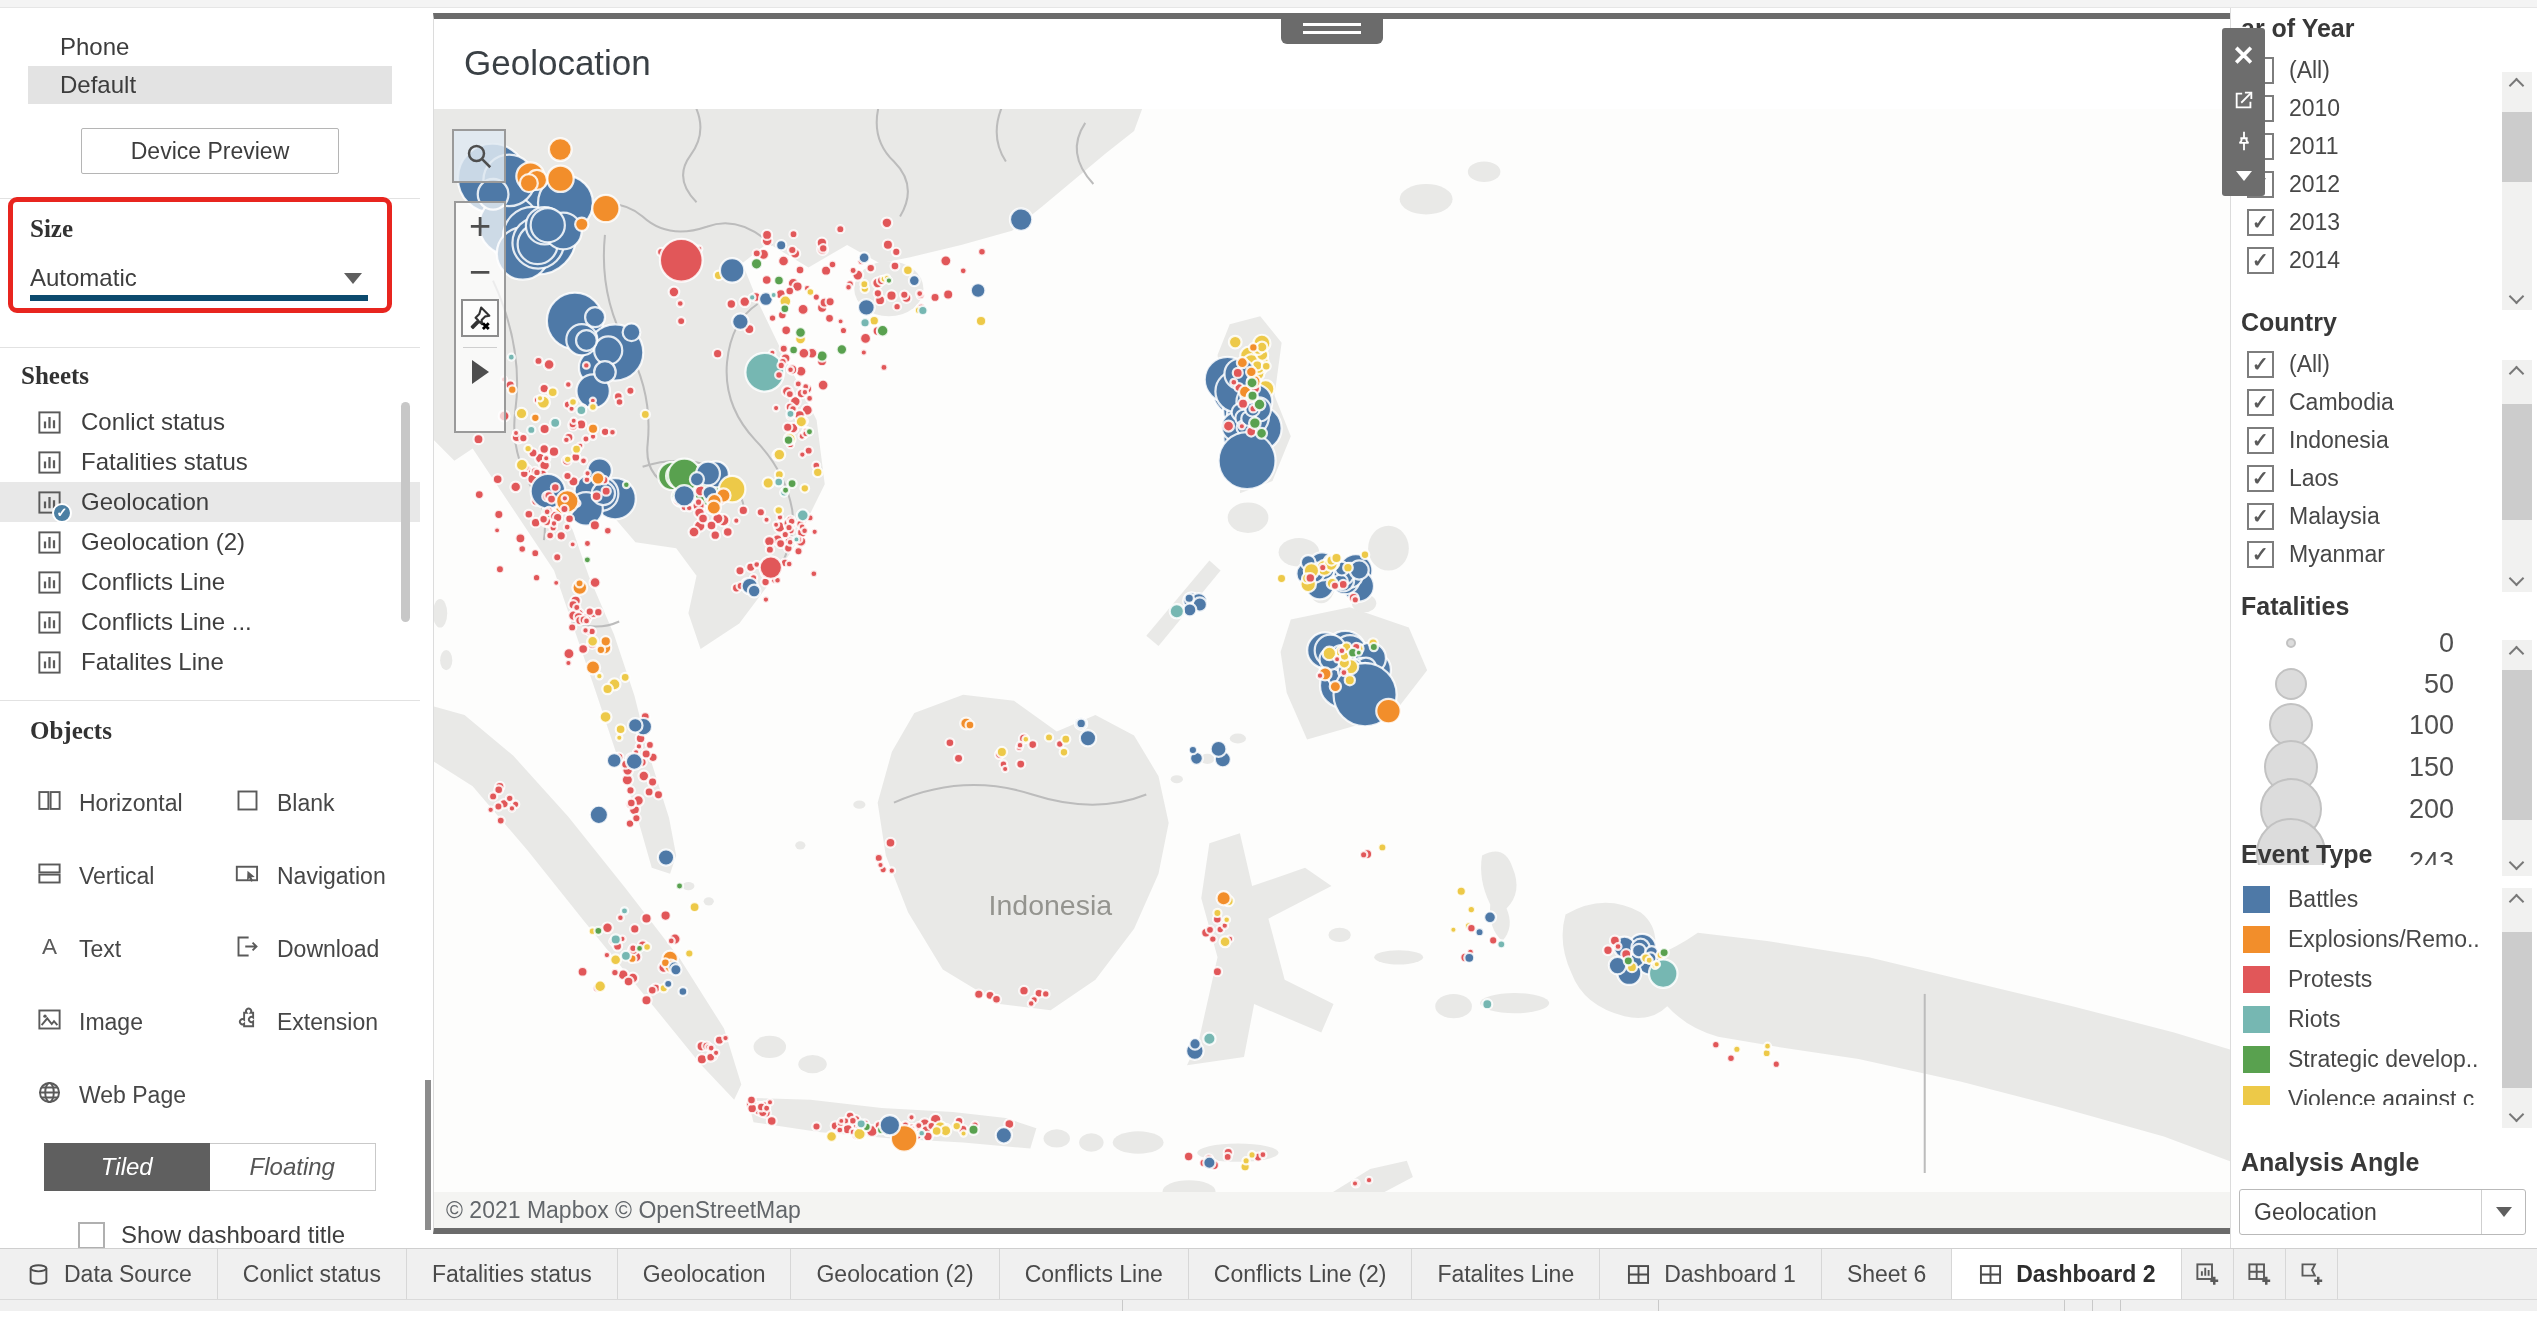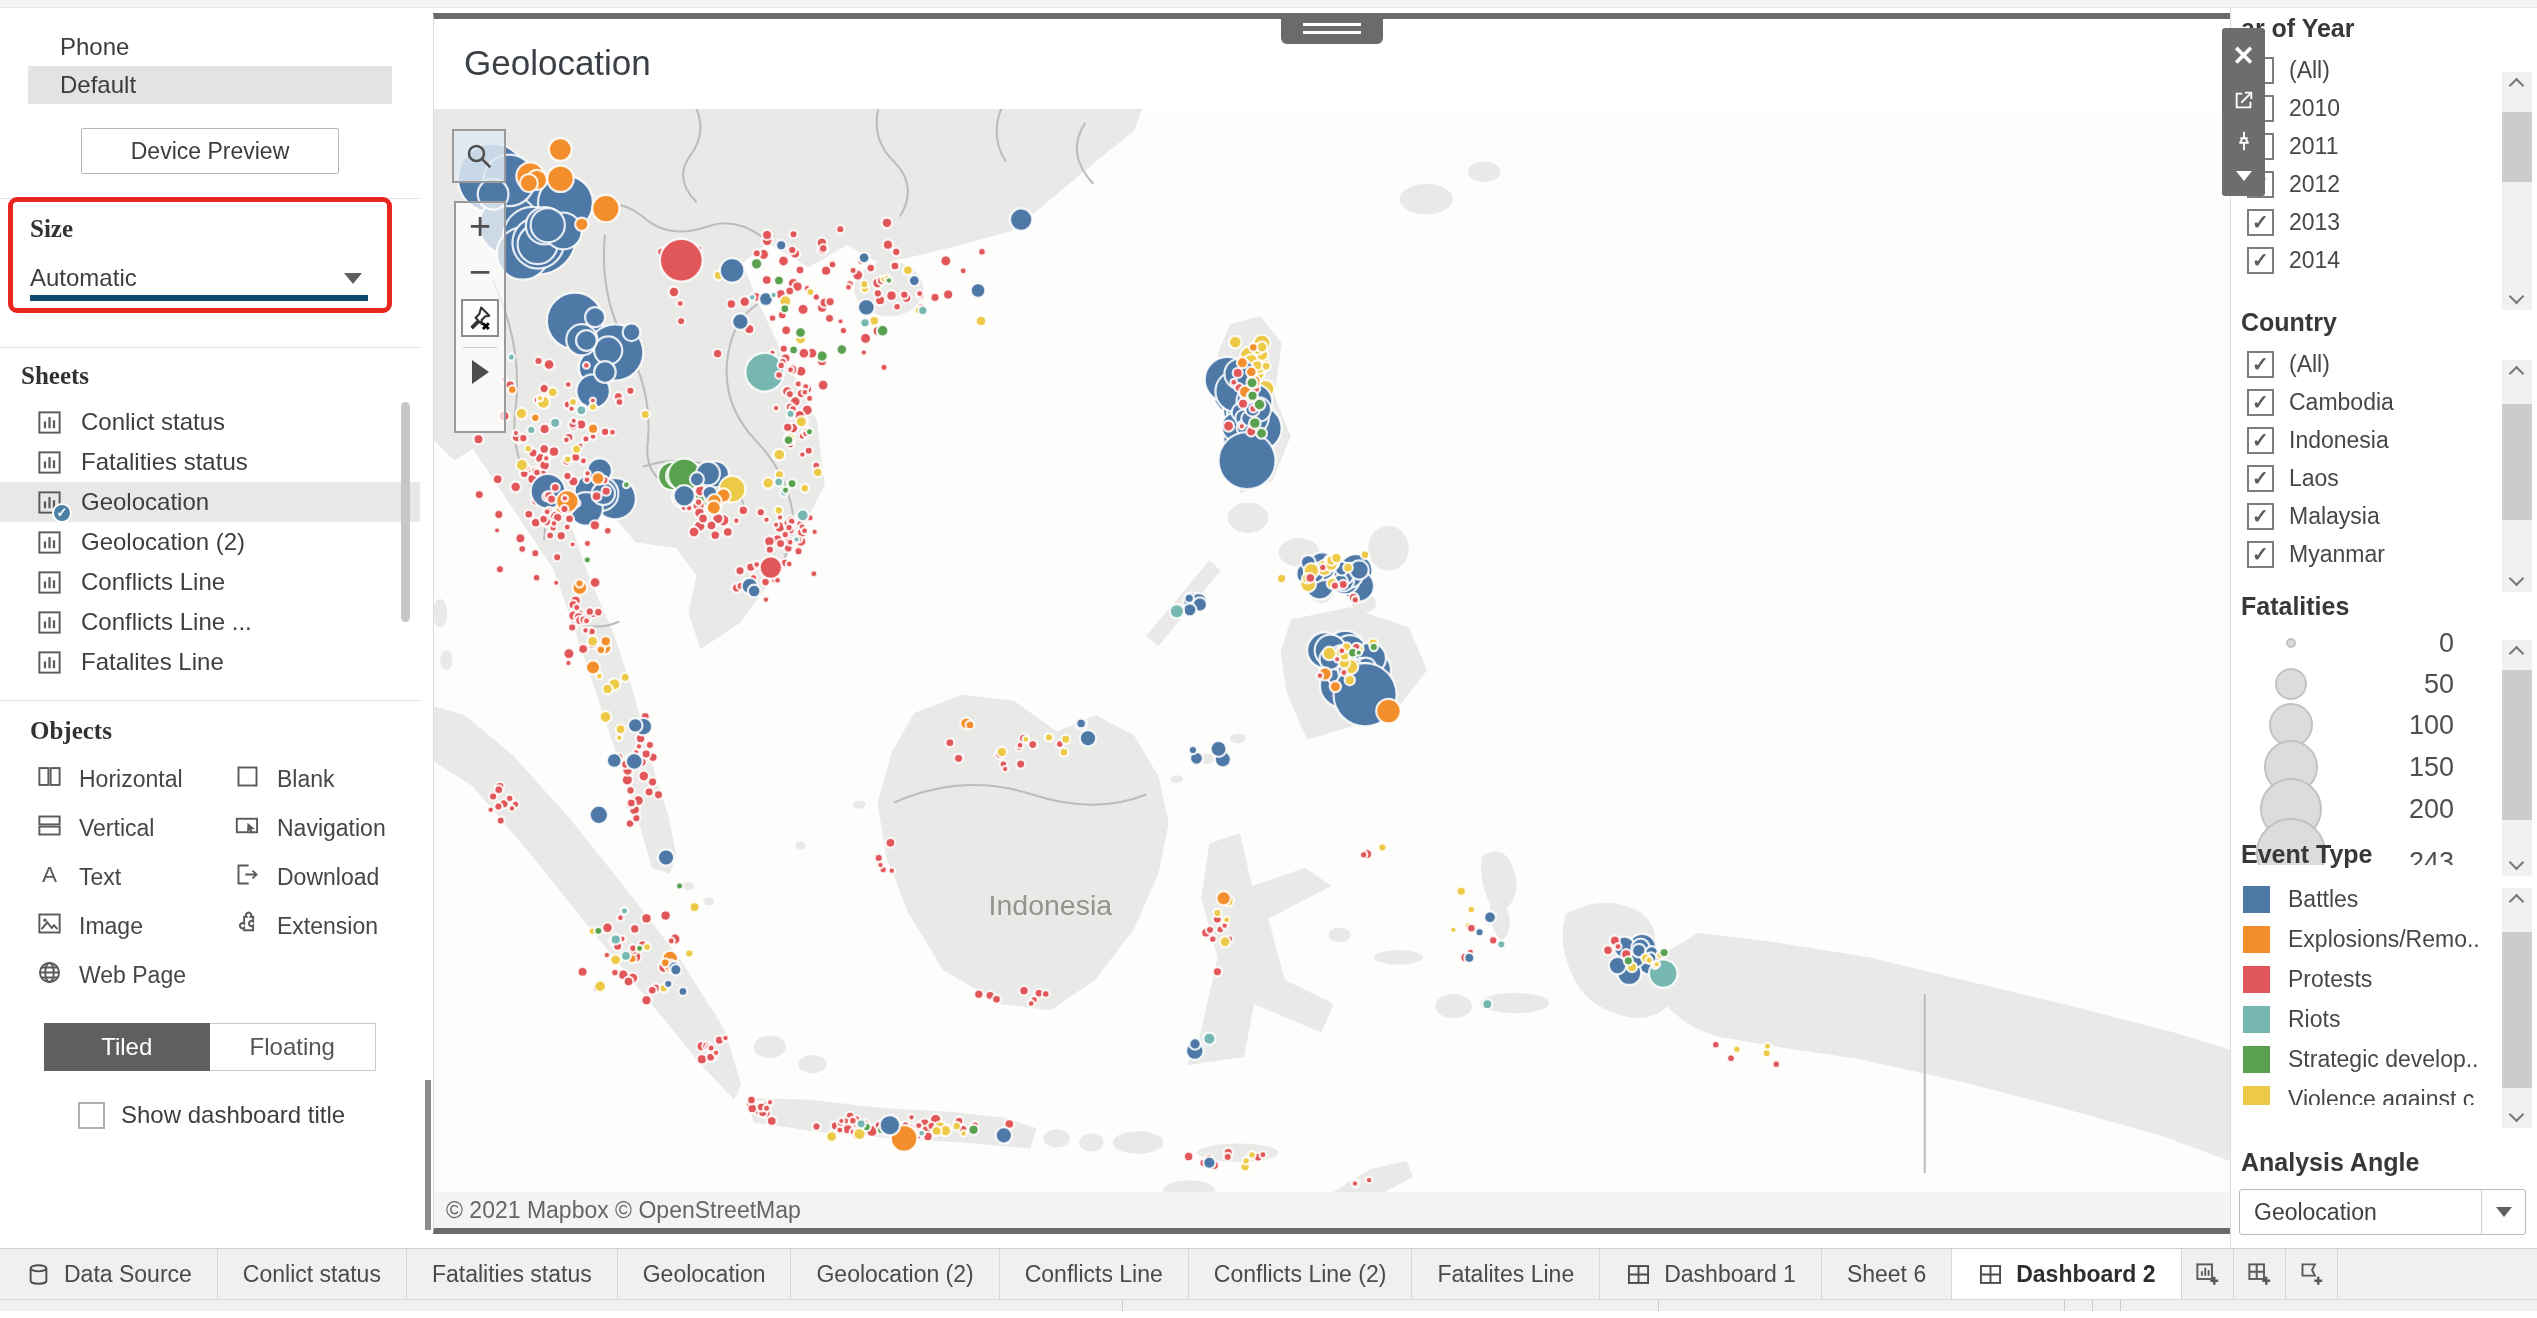--- a/index.html
+++ b/index.html
@@ -31,24 +31,24 @@
   .sheet-list { position:relative; }
   .sheet-row { height:40px; display:flex; align-items:center; padding-left:36px; font-size:24px; color:#3e3e3e; position:relative; }
   .sheet-row.active { background:#e8e8e8; }
   .sheet-icon { width:27px; height:27px; margin-right:18px; position:relative; flex:0 0 27px; }
   .sheet-icon svg { display:block; }
   .check-badge { position:absolute; right:-9px; bottom:-7px; width:20px; height:20px; border-radius:50%; background:#4b7fa3; color:#fff; font-size:13px; font-weight:bold; display:flex; align-items:center; justify-content:center; border:2px solid #fff; }
   .sheets-scrollbar { position:absolute; right:10px; top:0; width:9px; height:220px; background:#c7c7c7; border-radius:5px; }
   .objects-section { padding-top:16px; }
   .objects-section .section-title { padding-left:30px; }
   .objects-grid { display:grid; grid-template-columns:198px 1fr; row-gap:21px; margin:20px 0 0 36px; }
-  .object-item { display:flex; align-items:center; gap:16px; font-size:23px; color:#464646; height:28px; }
+  .object-item { display:flex; align-items:center; gap:16px; font-size:23px; color:#464646; height:28px;margin-top:24px; }
   .object-item svg { flex:0 0 27px; }
   .toggle-row { margin:34px 44px 0; height:48px; display:flex; }
-  .toggle-opt { flex:1; display:flex; align-items:center; justify-content:center; font-size:24px; }
+  .toggle-opt { flex:1; display:flex; align-items:center; justify-content:center; font-size:24px;font-style:italic; }
   .toggle-opt.active { background:#5f5f5f; color:#fff; }
   .toggle-opt.inactive { background:#fff; color:#555; border:1px solid #c9c9c9; border-left:none; }
   .show-title-row { margin:30px 0 0 30px; display:flex; align-items:center; gap:16px; font-size:24px; color:#3e3e3e;padding-left:48px; }
   .checkbox { width:27px; height:27px; border:2px solid #7d7d7d; background:#fff; display:flex; align-items:center; justify-content:center; font-size:20px; font-weight:bold; color:#5a5a5a; flex:0 0 27px; }
   .checkbox.light { border-color:#b0b0b0; }
   .left-scroll-thumb { position:absolute; left:425px; top:1080px; width:6px; height:150px; background:#8c8c8c; }
 
   
   .dash-window { position:absolute; left:433px; top:13px; width:1798px; height:1221px; border-top:6px solid #6b6b6b; border-bottom:6px solid #6b6b6b; border-left:1px solid #dcdcdc; border-right:1px solid #dcdcdc; display:flex; flex-direction:column; background:#fff; }
   .dash-handle { position:absolute; left:50%; top:-6px; margin-left:-51px; width:102px; height:31px; background:#6b6b6b; border-radius:0 0 6px 6px; z-index:6; display:flex; flex-direction:column; align-items:center; justify-content:center; gap:5px; }

